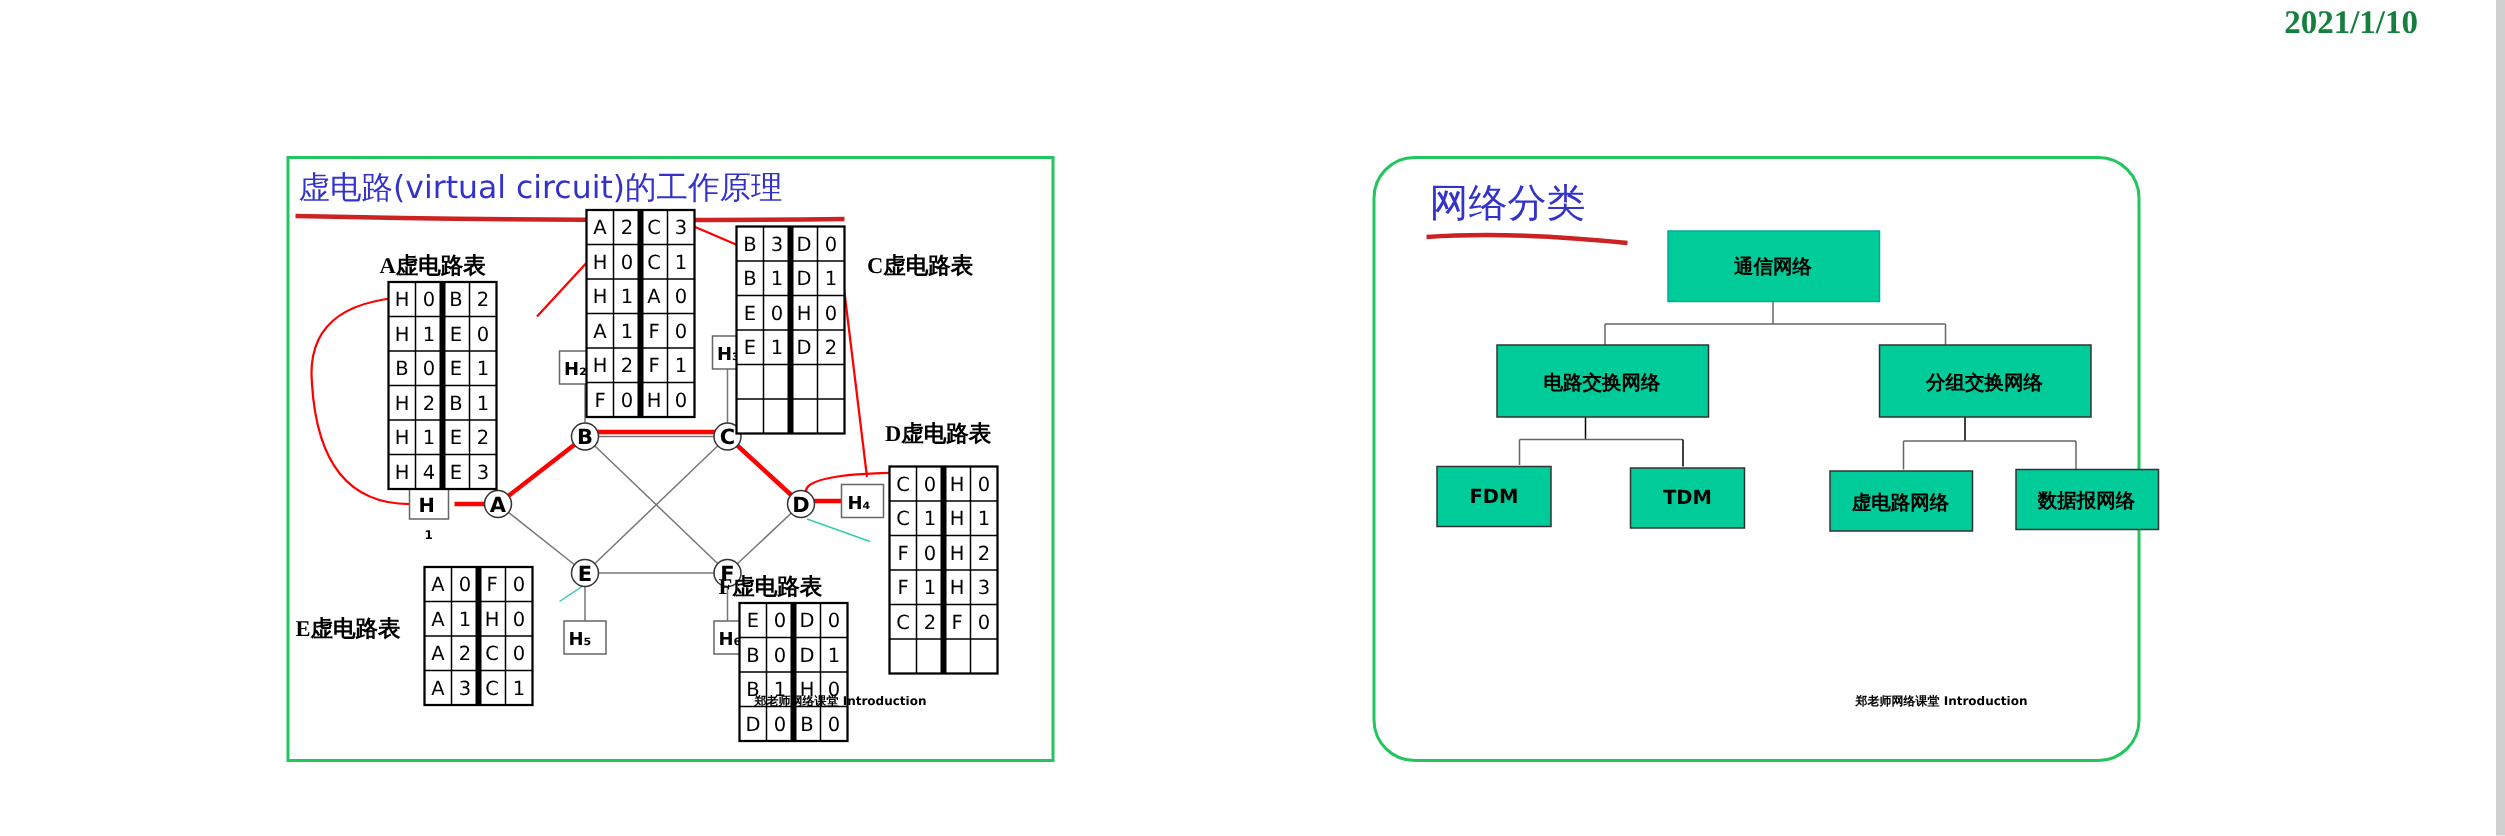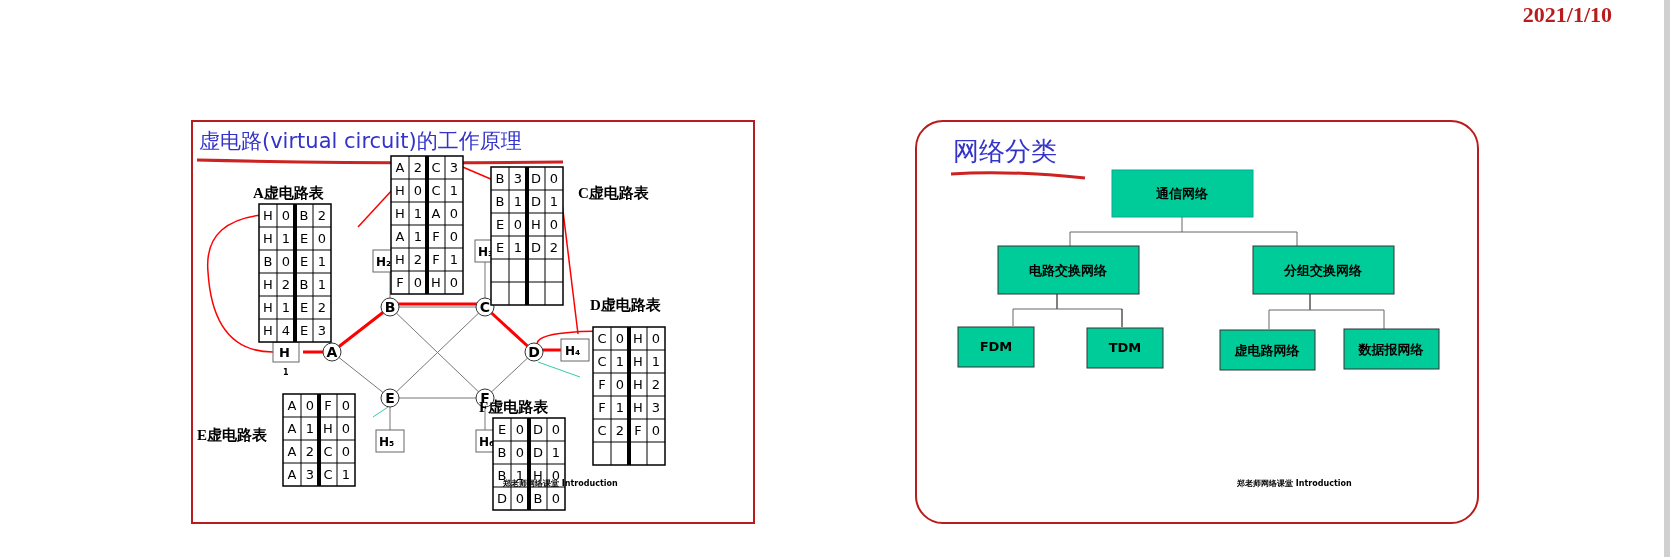--- a/index.html
+++ b/index.html
@@ -1,19 +1,19 @@
 <!DOCTYPE html>
 <html><head>
 <meta charset="utf-8">
 <style>
   html,body{margin:0;padding:0;}
   body{width:1670px;height:557px;background:#fff;position:relative;overflow:hidden;font-family:"DejaVu Sans",sans-serif;}
-  .date{position:absolute;top:2px;right:58px;font-family:"Liberation Serif",serif;font-weight:bold;font-size:22px;color:#b91c1c;}
+  .date{position:absolute;top:2px;right:58px;font-family:"Liberation Serif",serif;font-weight:bold;font-size:22px;color:#15803d;}
   .scrollbar{position:absolute;top:0;right:0;width:6px;height:557px;background:#d0d0d0;}
-  .slide{position:absolute;top:120px;width:564px;height:404px;border:2px solid #b91c1c;background:#fff;box-sizing:border-box;}
+  .slide{position:absolute;top:104px;width:512px;height:404px;border:2px solid #22c55e;background:#fff;box-sizing:border-box;}
   #slide1{left:191px;}
   #slide2{left:915px;border-radius:28px;}
   svg text{font-family:"DejaVu Sans",sans-serif;}
   .serif{font-family:"Liberation Serif",serif;}
 </style>
 </head>
 <body>
 
 <div class="date">2021/1/10</div>
 <div class="scrollbar"></div>

